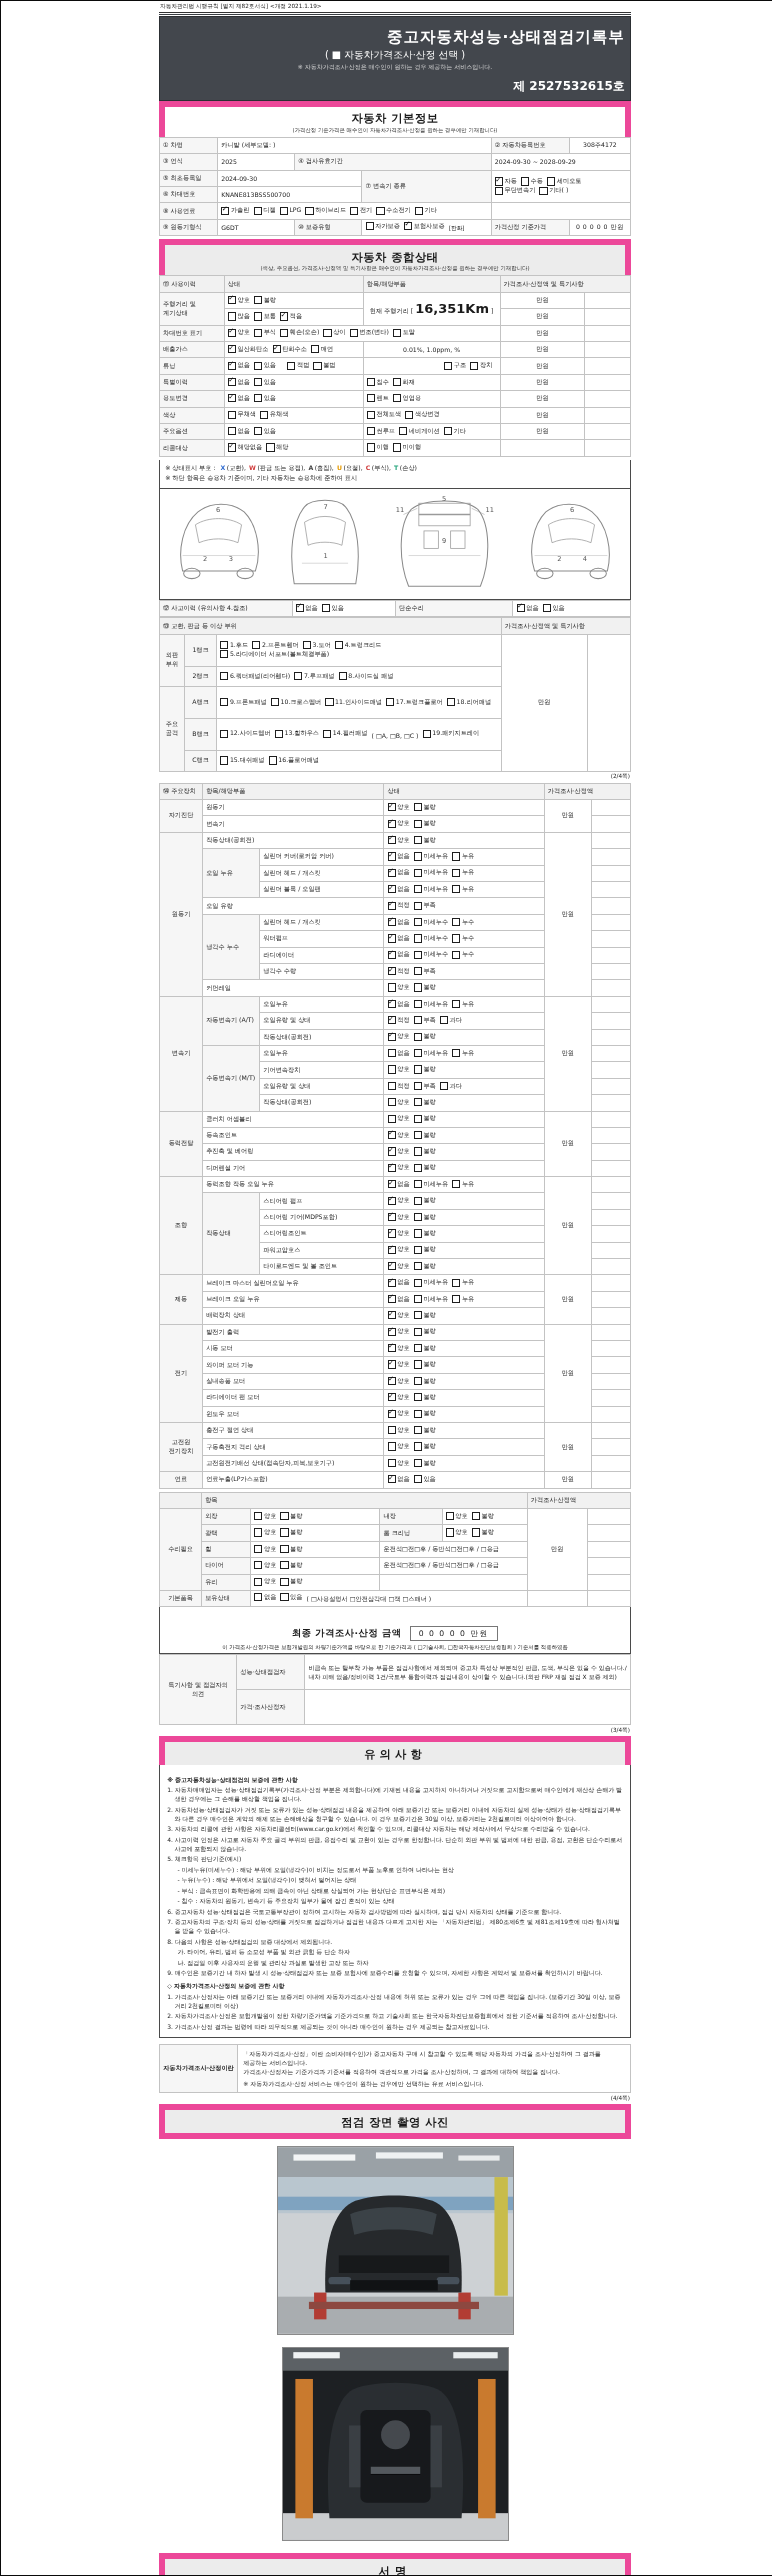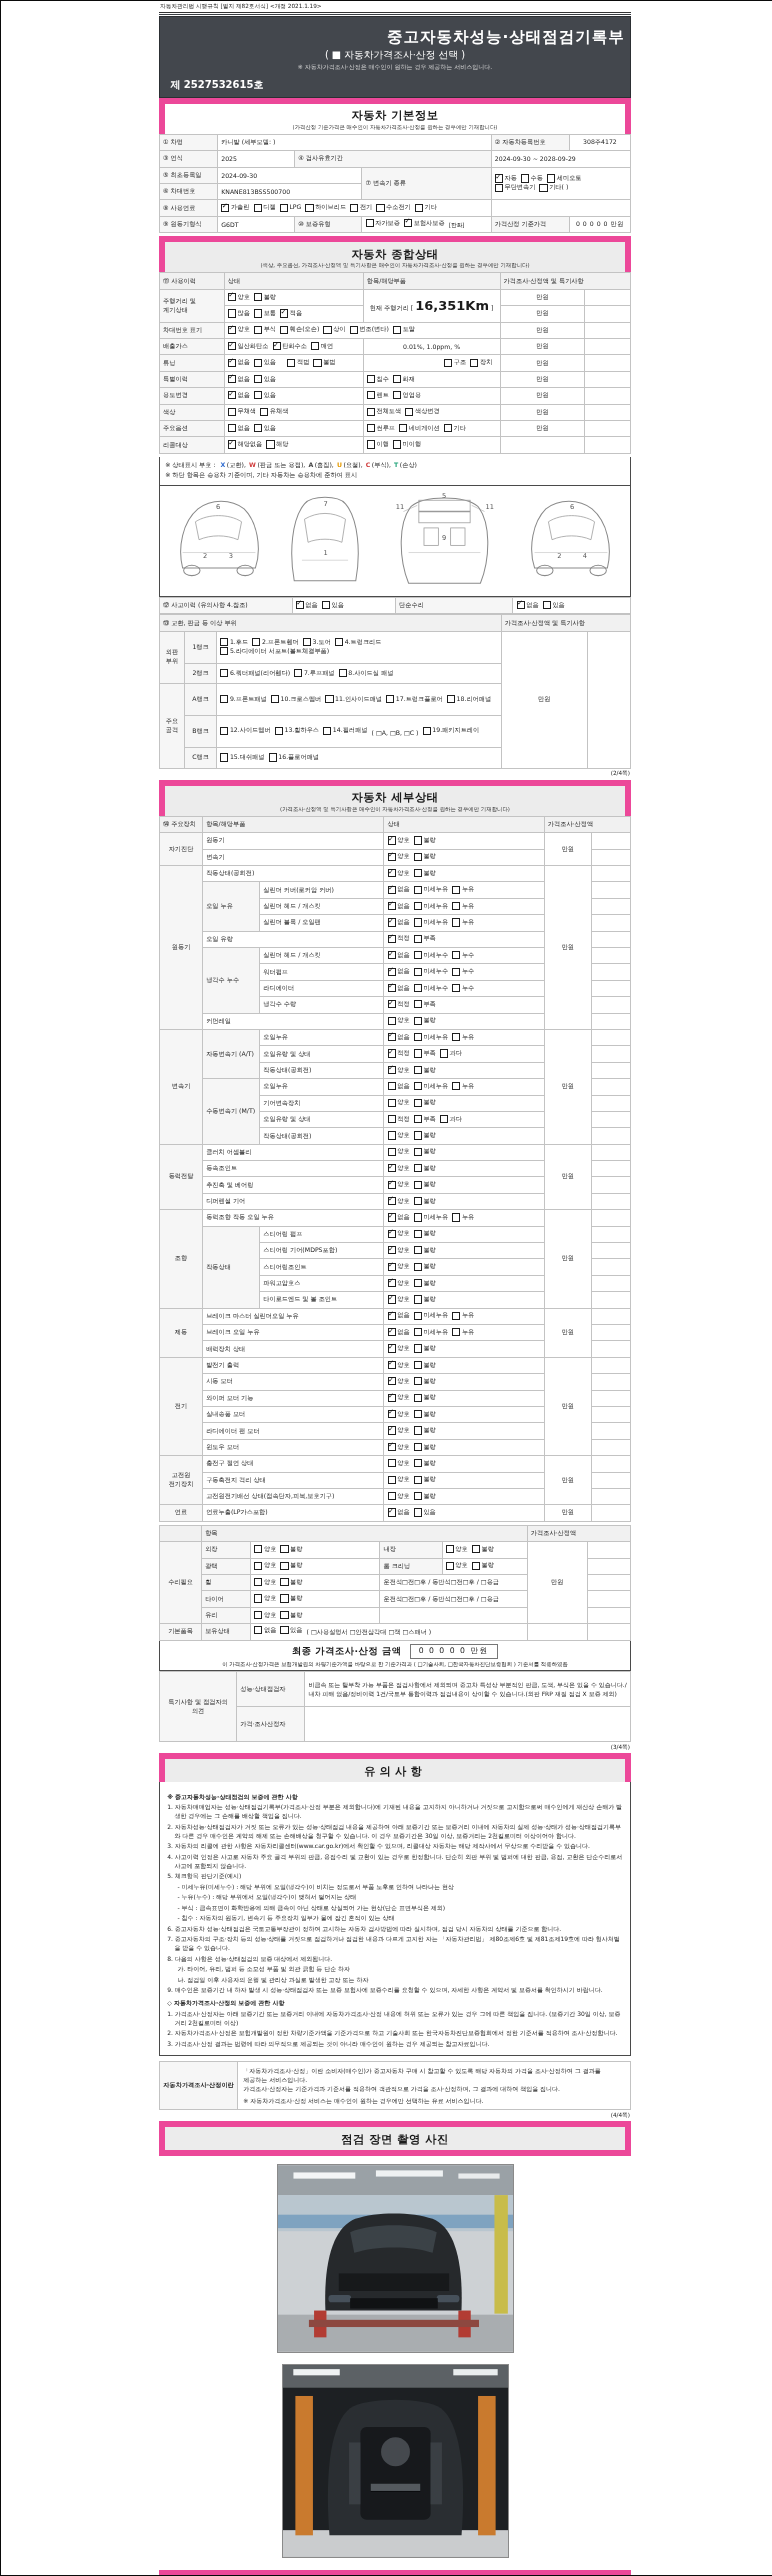--- a/index.html
+++ b/index.html
@@ -5,21 +5,21 @@
   html,body{margin:0;padding:0;background:#fff;}
   body{font-family:"DejaVu Sans","Liberation Sans",sans-serif;color:#1b1b1b;}
   #page{position:relative;width:773px;height:2576px;background:#fff;border:1px solid #0a0a0a;box-sizing:border-box;overflow:hidden;}
   #doc{position:absolute;left:158px;top:1px;width:472px;}
   .topnote{font-size:5.7px;color:#222;padding:1px 0 1px 1px;}
   .rule{border-top:0.5px solid #333;border-bottom:1.5px solid #3a3f44;height:1px;margin-bottom:1px;}
   .titlebox{background:#43474d;color:#fff;text-align:center;padding:8.2px 5.2px 2.1px;border:0.5px solid #2c2f33;}
   .titlebox h1{margin:2.1px 0 1px;font-size:15.5px;letter-spacing:1px;text-align:right;}
   .titlebox .opt-line{font-size:9.8px;margin:1px 0;}
   .titlebox .svc-note{font-size:6px;color:#d8d8d8;margin:1px 0 5.2px;}
-  .docno{text-align:left;font-size:10px;font-weight:bold;padding:1px 0 2.1px 5.2px;}
+  .docno{text-align:right;font-size:12px;font-weight:bold;padding:1px 0 2.1px 5.2px;}
   .sechead{border:6px solid #ec4899;background:#ececec;text-align:center;padding:3.6px 2.1px 3.1px;}
   .sechead.white{background:#fff;}
   .sechead h2{margin:1px 0 0.5px;font-size:11.3px;letter-spacing:0.5px;font-weight:bold;}
   .sechead .sub{font-size:5.4px;color:#333;}
   table.tbl{width:472px;border-collapse:collapse;border:1px solid #4a4a4a;table-layout:fixed;background:#fff;}
   table.tbl td{border:0.5px solid #c3c3c3;font-size:6.2px;padding:1px 3.1px;height:13.4px;vertical-align:middle;word-break:keep-all;}
   td.lab{background:#f6f6f6;}
   td.hd{background:#f1f1f1;}
   td.c{text-align:center;}
   td.price{text-align:center;background:#fff;}
@@ -28,21 +28,21 @@
   .bx{width:6.2px;height:6.2px;border:0.8px solid #1e1e1e;display:inline-block;margin-right:1.5px;position:relative;background:#fff;flex:none;}
   .bx.ck::after{content:"\2713";position:absolute;left:-0.5px;top:-2.6px;font-size:7.2px;font-weight:bold;color:#111;}
   .mil{font-size:6.7px;}
   .mil b{font-size:13px;}
   .legendbox{border:1px solid #4a4a4a;border-top:none;background:#fff;padding:2.6px 5.2px;font-size:6.2px;}
   .legendbox .ln{margin:1.5px 0;}
   .diagwrap{border:1px solid #4a4a4a;border-top:none;background:#fff;display:flex;justify-content:space-around;align-items:center;padding:5.2px 2.1px;}
   svg text{font-family:"DejaVu Sans",sans-serif;}
   .marker{text-align:right;font-size:5.7px;color:#222;padding:1.5px 1px;}
   .finalbox{border:1px solid #4a4a4a;border-top:none;background:#fff;text-align:center;padding:3.1px 2.1px 2.6px;}
-  .finalbox .row1{display:flex;justify-content:center;align-items:center;gap:8px;}
+  .finalbox .row1{display:flex;justify-content:center;align-items:center;gap:8px;margin-top:16px;}
   .finalbox .flabel{font-size:9.3px;font-weight:bold;letter-spacing:0.5px;}
   .finalbox .fval{border:0.8px solid #777;padding:1.5px 8.2px;font-size:7.7px;letter-spacing:1.5px;}
   .finalbox .fnote{font-size:5.4px;margin-top:2.1px;color:#222;}
   .noticebody{border:1px solid #4a4a4a;border-top:none;background:#fff;padding:5.2px 7.2px;font-size:6px;line-height:1.5;}
   .nline{margin:1.5px 0;text-indent:-7.2px;padding-left:7.2px;}
   .nline.head{font-weight:bold;text-indent:0;padding-left:0;margin-top:4.1px;}
   .nline.i1{padding-left:15.5px;text-indent:-5.2px;}
   .photo{border:0.5px solid #8a8a8a;display:block;margin:0 auto;}
   .gap6{height:3.1px;}.gap10{height:5.2px;}.gap14{height:7.2px;}.gap24{height:12.4px;}
 </style>
@@ -553,24 +553,20 @@
               </span><span class="opt">
                 <span class="bx"></span>
                 <span class="ol">16.플로어패널</span>
               </span></td>
     </tr>
   </tbody>
       </table>
 
   <div class="marker">(2/4쪽)</div>
 
-  <div class="sechead" style="border-bottom:none;">
-    <h2>자동차 세부상태</h2>
-    <div class="sub">(가격조사·산정액 및 특기사항은 매수인이 자동차가격조사·산정을 원하는 경우에만 기재합니다)</div>
-  </div>
 
   <table class="tbl">
     <colgroup>
           <col style="width:43px">
           <col style="width:57px">
           <col style="width:124px">
           <col style="width:160px">
           <col style="width:47px">
           <col style="width:39px">
         </colgroup>

